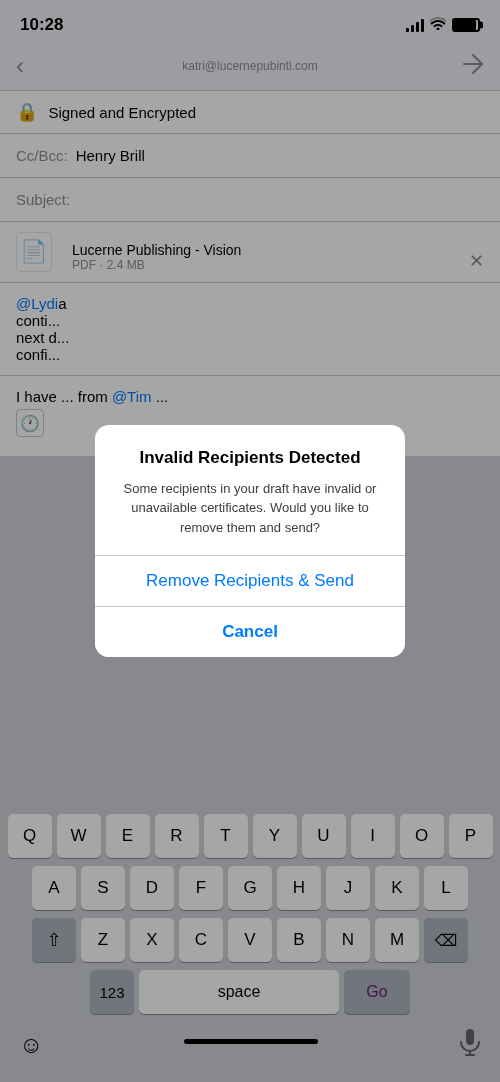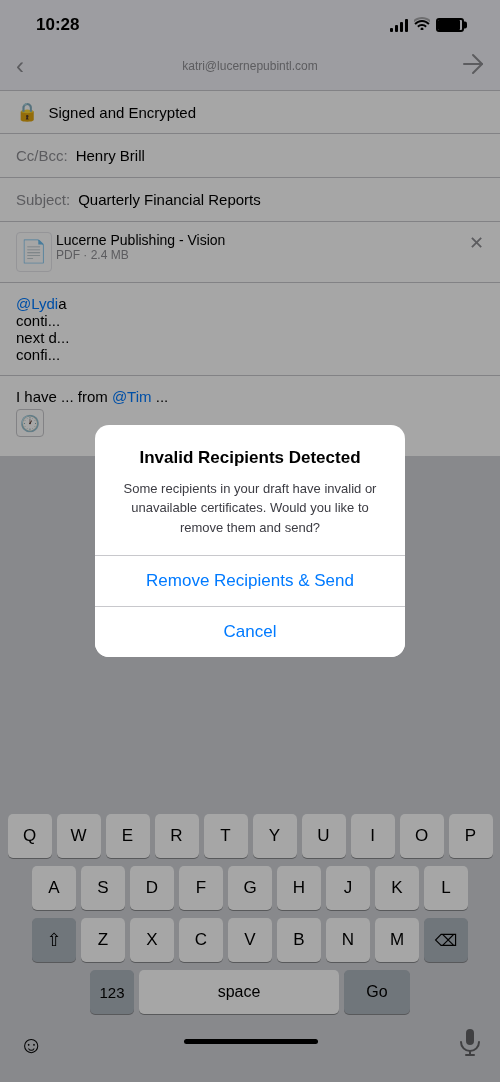--- a/index.html
+++ b/index.html
@@ -11,21 +11,21 @@
       font-family: -apple-system, 'Helvetica Neue', Arial, sans-serif;
       overflow: hidden;
       position: relative;
     }
 
     
     .status-bar {
       display: flex;
       justify-content: space-between;
       align-items: center;
-      padding: 12px 36px 6px;
+      padding: 12px 20px 6px;
       background: #f2f2f7;
       height: 44px;
     }
     .status-time {
       font-size: 17px;
       font-weight: 600;
       color: #000;
     }
     .status-icons {
       display: flex;
@@ -156,25 +156,25 @@
       display: inline-block;
     }
     .recipient-more {
       font-size: 14px;
       color: #8e8e93;
     }
 
     
     .attachment-row {
       display: flex;
-      align-items: flex-start;
+      align-items: flex-end;
       padding: 10px 16px;
       border-bottom: 1px solid #c8c8cc;
       background: #fff;
-      gap: 4px;
+      gap: 20px;
       position: relative;
     }
     .attachment-icon {
       width: 36px;
       height: 40px;
       background: #fff;
       border: 1px solid #e5e5ea;
       border-radius: 4px;
       display: flex;
       flex-direction: column;
@@ -277,21 +277,21 @@
       padding: 15px 20px;
       font-size: 17px;
       color: #007aff;
       cursor: pointer;
       background: #fff;
       border: none;
       width: 100%;
       text-align: center;
     }
     .alert-button.font-regular {
-      font-weight: 400;
+      font-weight: 700;
     }
     .alert-button.font-medium {
       font-weight: 500;
     }
 
     
     .keyboard {
       position: absolute;
       bottom: 0;
       left: 0;
@@ -333,21 +333,21 @@
       flex: 4;
       max-width: 200px;
       font-size: 16px;
       background: #fff;
     }
     .key.go {
       flex: 1.5;
       max-width: 66px;
       font-size: 16px;
       background: #adb5bd;
-      color: #000000;
+      color: #701a75;
     }
     .key.shift {
       background: #adb5bd;
       max-width: 44px;
     }
     .key.backspace {
       background: #adb5bd;
       max-width: 44px;
     }
     .key.num {
@@ -425,21 +425,20 @@
   </div>
 
 
   <div class="field-row">
     <span class="field-label">Cc/Bcc:</span>
     <span class="field-value">Henry Brill</span>
   </div>
 
   <div class="field-row">
     <span class="field-label">Subject:</span>
-    <span class="field-value">Quarterly Financial Reports</span>
   </div>
 
   <div class="attachment-row">
     <div class="attachment-icon"></div>
     <div class="attachment-info">
       <div class="attachment-name">Lucerne Publishing - Vision</div>
       <div class="attachment-size">PDF · 2.4 MB</div>
     </div>
     <span class="attachment-close">✕</span>
   </div>

